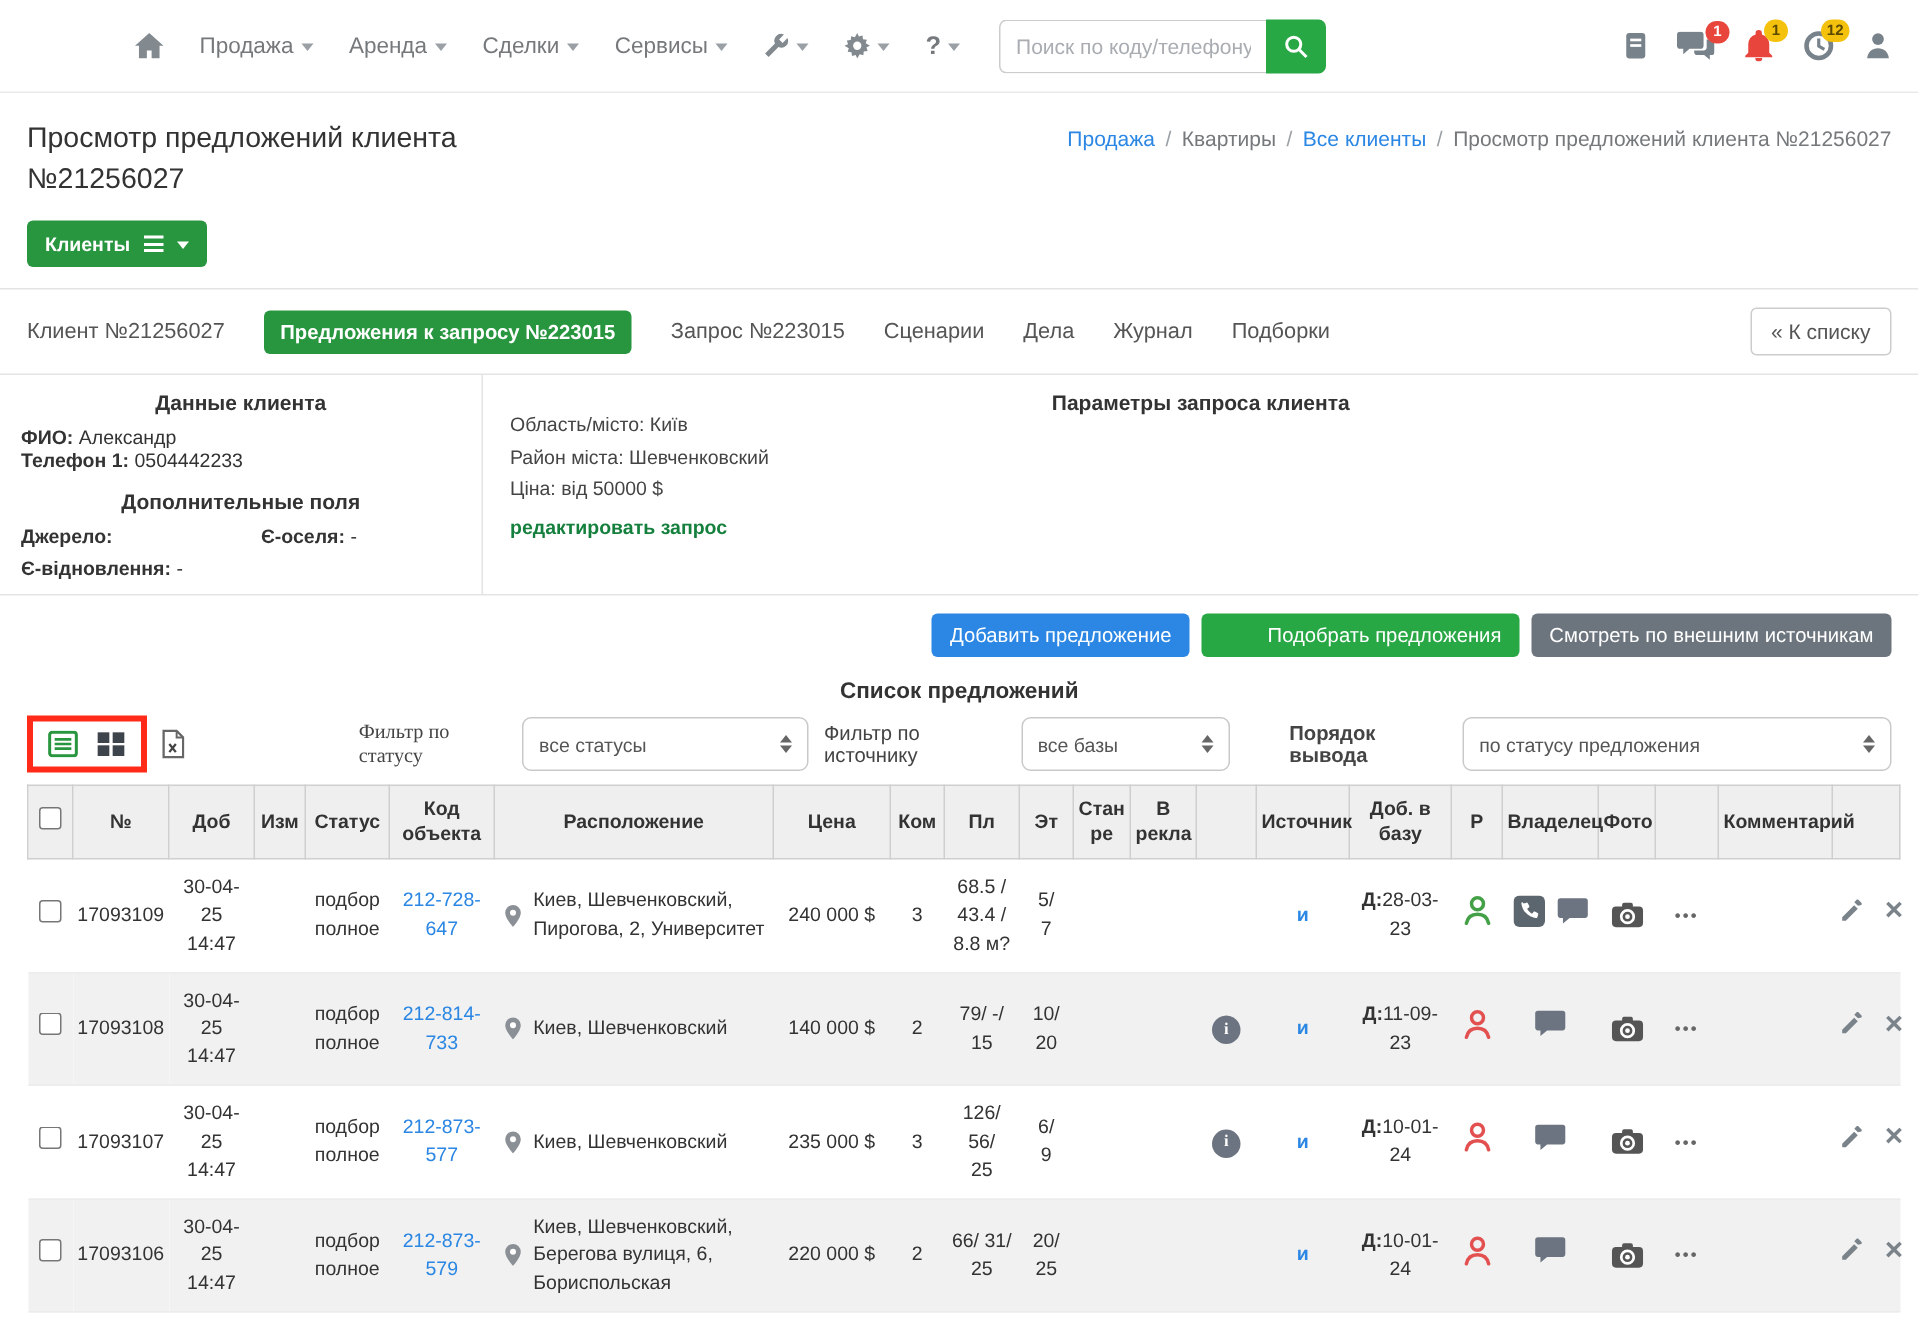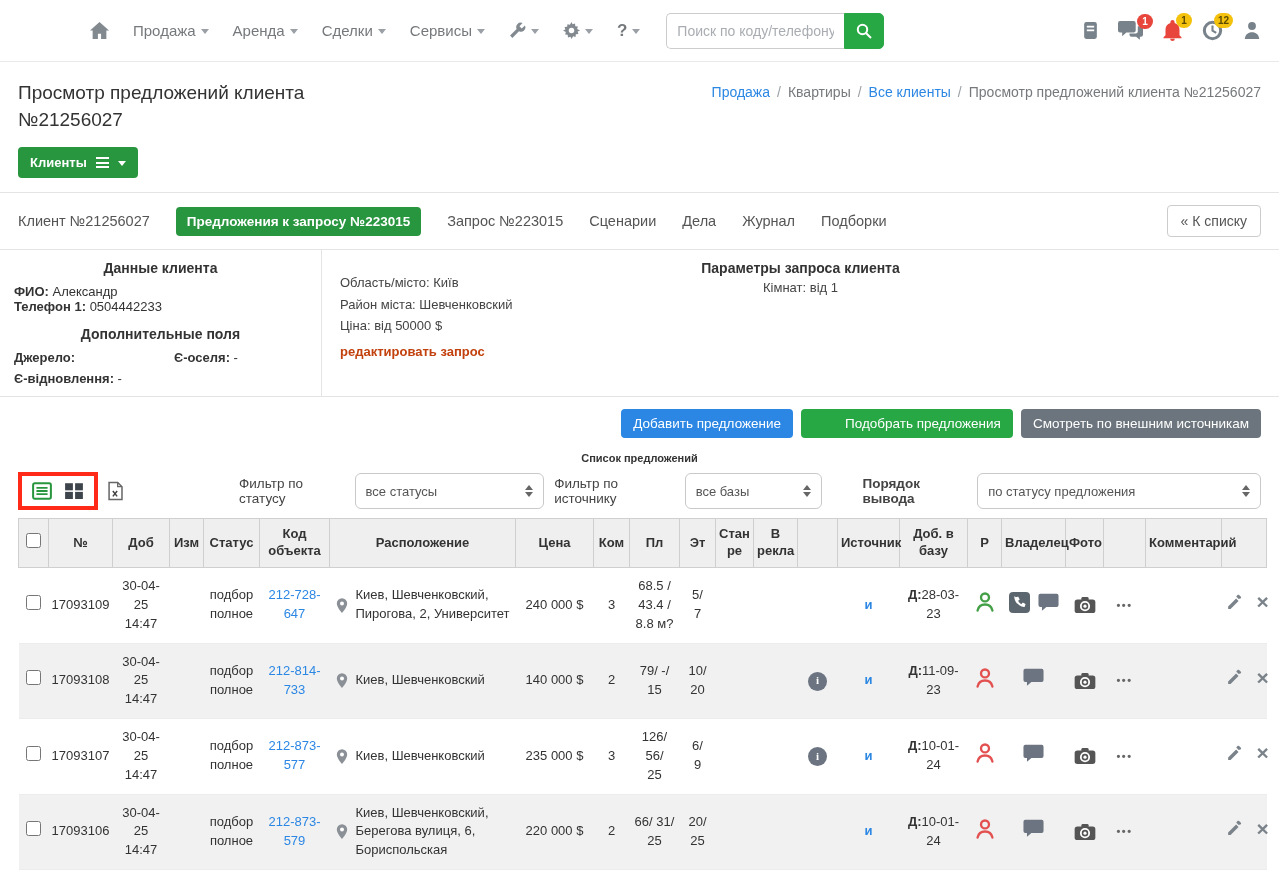--- a/index.html
+++ b/index.html
@@ -45,30 +45,30 @@
   .cp-left { width:322px; border-right:1px solid #e4e4e4; padding:10px 14px;}
   .cp-title { text-align:center; font-weight:bold; font-size:14px; margin-bottom:8px;}
   .cp-line { margin:0 0; font-size:13px;}
   .cp-line b { font-weight:bold;}
   .cp-two { display:flex; margin:6px 0;}
   .cp-two .cell1 { width:160px;}
   .cp-right { flex:1; position:relative; padding-top:10px;}
   .cp-right .cp-title { margin-bottom:4px;}
   .cp-rooms { text-align:center; font-size:13px; color:#444;}
   .cp-details { position:absolute; left:18px; top:22px; line-height:1.65; font-size:13px; color:#444;}
-  .edit-link { color:#c2410c; font-weight:bold; cursor:pointer; display:inline-block; margin-top:4px;text-align:center;}
+  .edit-link { color:#15803d; font-weight:bold; cursor:pointer; display:inline-block; margin-top:4px;text-align:center;}
 
   
   .actions-row { display:flex; justify-content:flex-end; gap:8px; padding:12px 18px 4px;}
   .btn { border:none; border-radius:4px; color:#fff; font-size:13.5px; padding:7px 12px; cursor:pointer;}
   .btn.blue { background:#2b87e3;}
   .btn.green { background:#28a745;padding-left:44px;}
   .btn.gray { background:#6c757d;}
 
-  .list-title { text-align:center; font-weight:bold; font-size:11px; margin:10px 0 8px;}
+  .list-title { text-align:center; font-weight:bold; font-size:15px; margin:10px 0 8px;}
 
   
   .filter-row { display:flex; align-items:center; padding:0 18px; margin-bottom:8px;}
   .view-box { display:inline-flex; align-items:center; gap:12px; padding:6px 10px; border:4px solid #ff2a18; background:#fff;}
   .excel-ic { margin-left:10px; cursor:pointer;}
   .f-label { color:#444; font-size:13.5px; }
   .sel { height:36px; border:1px solid #c9c9c9; border-radius:6px; background:#fff; display:flex; align-items:center; justify-content:space-between; padding:0 10px; color:#555; font-size:13px; cursor:pointer;}
   .sel-arrows { display:flex; flex-direction:column; gap:2px; margin-left:8px;}
   .sel-arrows .up { width:0;height:0;border-left:4px solid transparent;border-right:4px solid transparent;border-bottom:5px solid #666;}
   .sel-arrows .dn { width:0;height:0;border-left:4px solid transparent;border-right:4px solid transparent;border-top:5px solid #666;}
@@ -236,21 +236,20 @@
     <div class="cp-line"><b>Телефон 1:</b> <span>0504442233</span></div>
     <div class="cp-title" style="margin-top:12px;">Дополнительные поля</div>
     <div class="cp-two">
       <span class="cell1"><b>Джерело:</b> <span></span></span>
       <span><b>Є-оселя:</b> <span>-</span></span>
     </div>
     <div class="cp-line"><b>Є-відновлення:</b> <span>-</span></div>
   </div>
   <div class="cp-right">
     <div class="cp-title">Параметры запроса клиента</div>
-    <div class="cp-rooms">Кімнат: від 1</div>
     <div class="cp-details">
       <div>Область/місто: Київ</div>
       <div>Район міста: Шевченковский</div>
       <div>Ціна: від 50000 $</div>
       <span class="edit-link">редактировать запрос</span>
     </div>
   </div>
 </div>
 
 
@@ -274,21 +273,21 @@
         <rect x="10" y="1" width="7" height="6.4" fill="#3d444c"></rect>
         <rect x="1" y="8.8" width="7" height="6.4" fill="#3d444c"></rect>
         <rect x="10" y="8.8" width="7" height="6.4" fill="#3d444c"></rect>
       </svg>
   </span>
   <svg class="excel-ic" width="16" height="20" viewBox="0 0 14 18">
       <path d="M1 1h8l4 4v12H1z" fill="#fff" stroke="#666" stroke-width="1.4"></path>
       <path d="M9 1v4h4" fill="none" stroke="#666" stroke-width="1.2"></path>
       <path d="M4.5 9l4 5M8.5 9l-4 5" stroke="#444" stroke-width="1.4"></path>
     </svg>
-  <span class="f-label" style="margin-left:116px;">Фильтр по статусу</span>
+  <span class="f-label" style="margin-left:116px;font-family:Liberation Serif, serif;">Фильтр по статусу</span>
   <div class="sel" style="width:200px;margin-left:8px;">
     <span>все статусы</span>
     <span class="sel-arrows">
         <i class="up"></i>
         <i class="dn"></i>
       </span>
   </div>
   <span class="f-label" style="margin-left:10px;">Фильтр по источнику</span>
   <div class="sel" style="width:145px;margin-left:8px;">
     <span>все базы</span>

